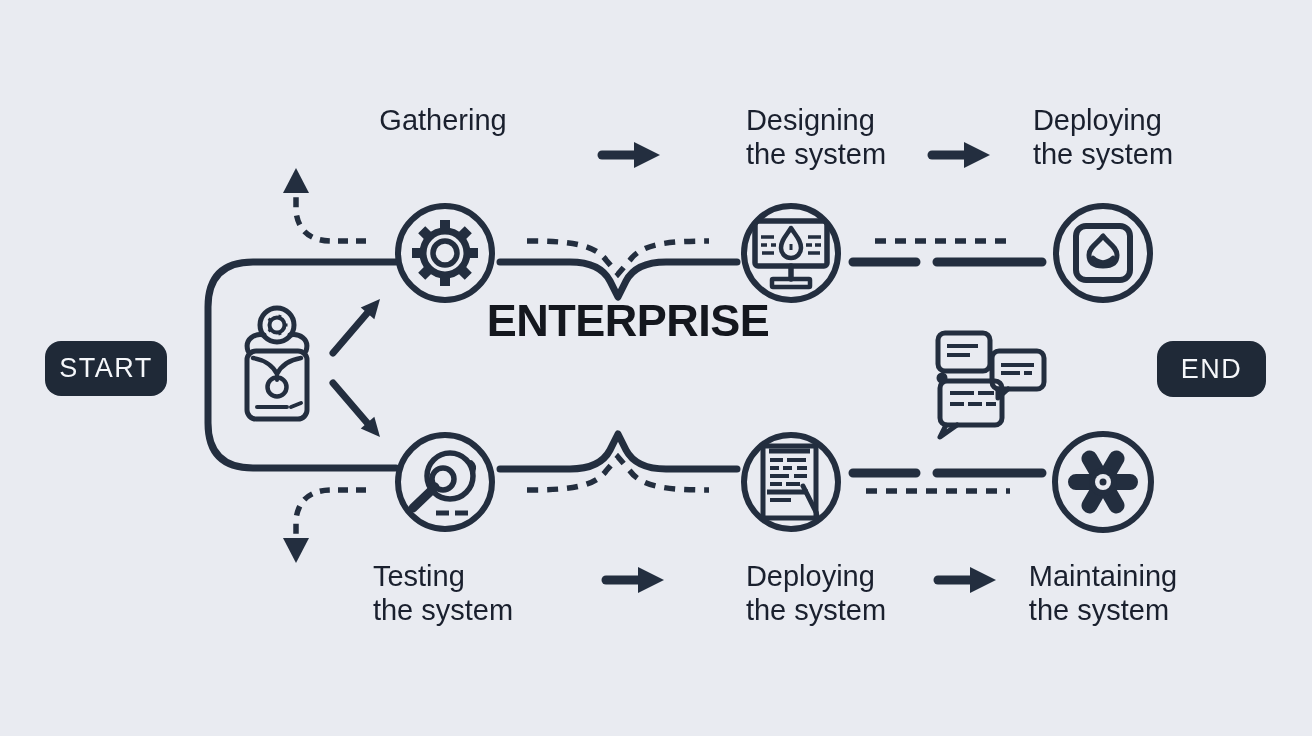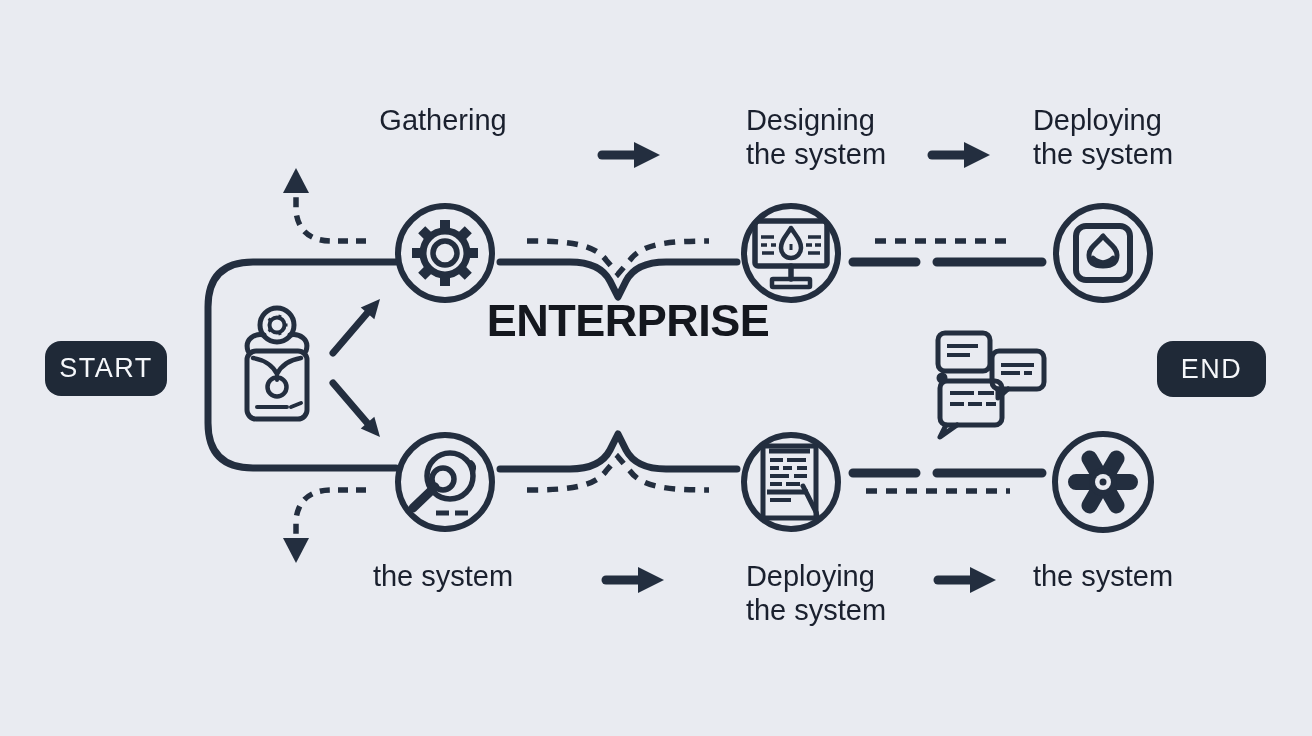--- a/index.html
+++ b/index.html
@@ -195,23 +195,25 @@
   <div class="step-label row-top cx2">
     <div>Designing</div>
     <div>the system</div>
   </div>
   <div class="step-label row-top cx3">
     <div>Deploying</div>
     <div>the system</div>
   </div>
 
   <div class="step-label row-bottom cx1">
+    <div>Testing</div>
     <div>the system</div>
   </div>
   <div class="step-label row-bottom cx2">
     <div>Deploying</div>
     <div>the system</div>
   </div>
   <div class="step-label row-bottom cx3">
+    <div>Maintaining</div>
     <div>the system</div>
   </div>
 
 </div>
 
 </body></html>

